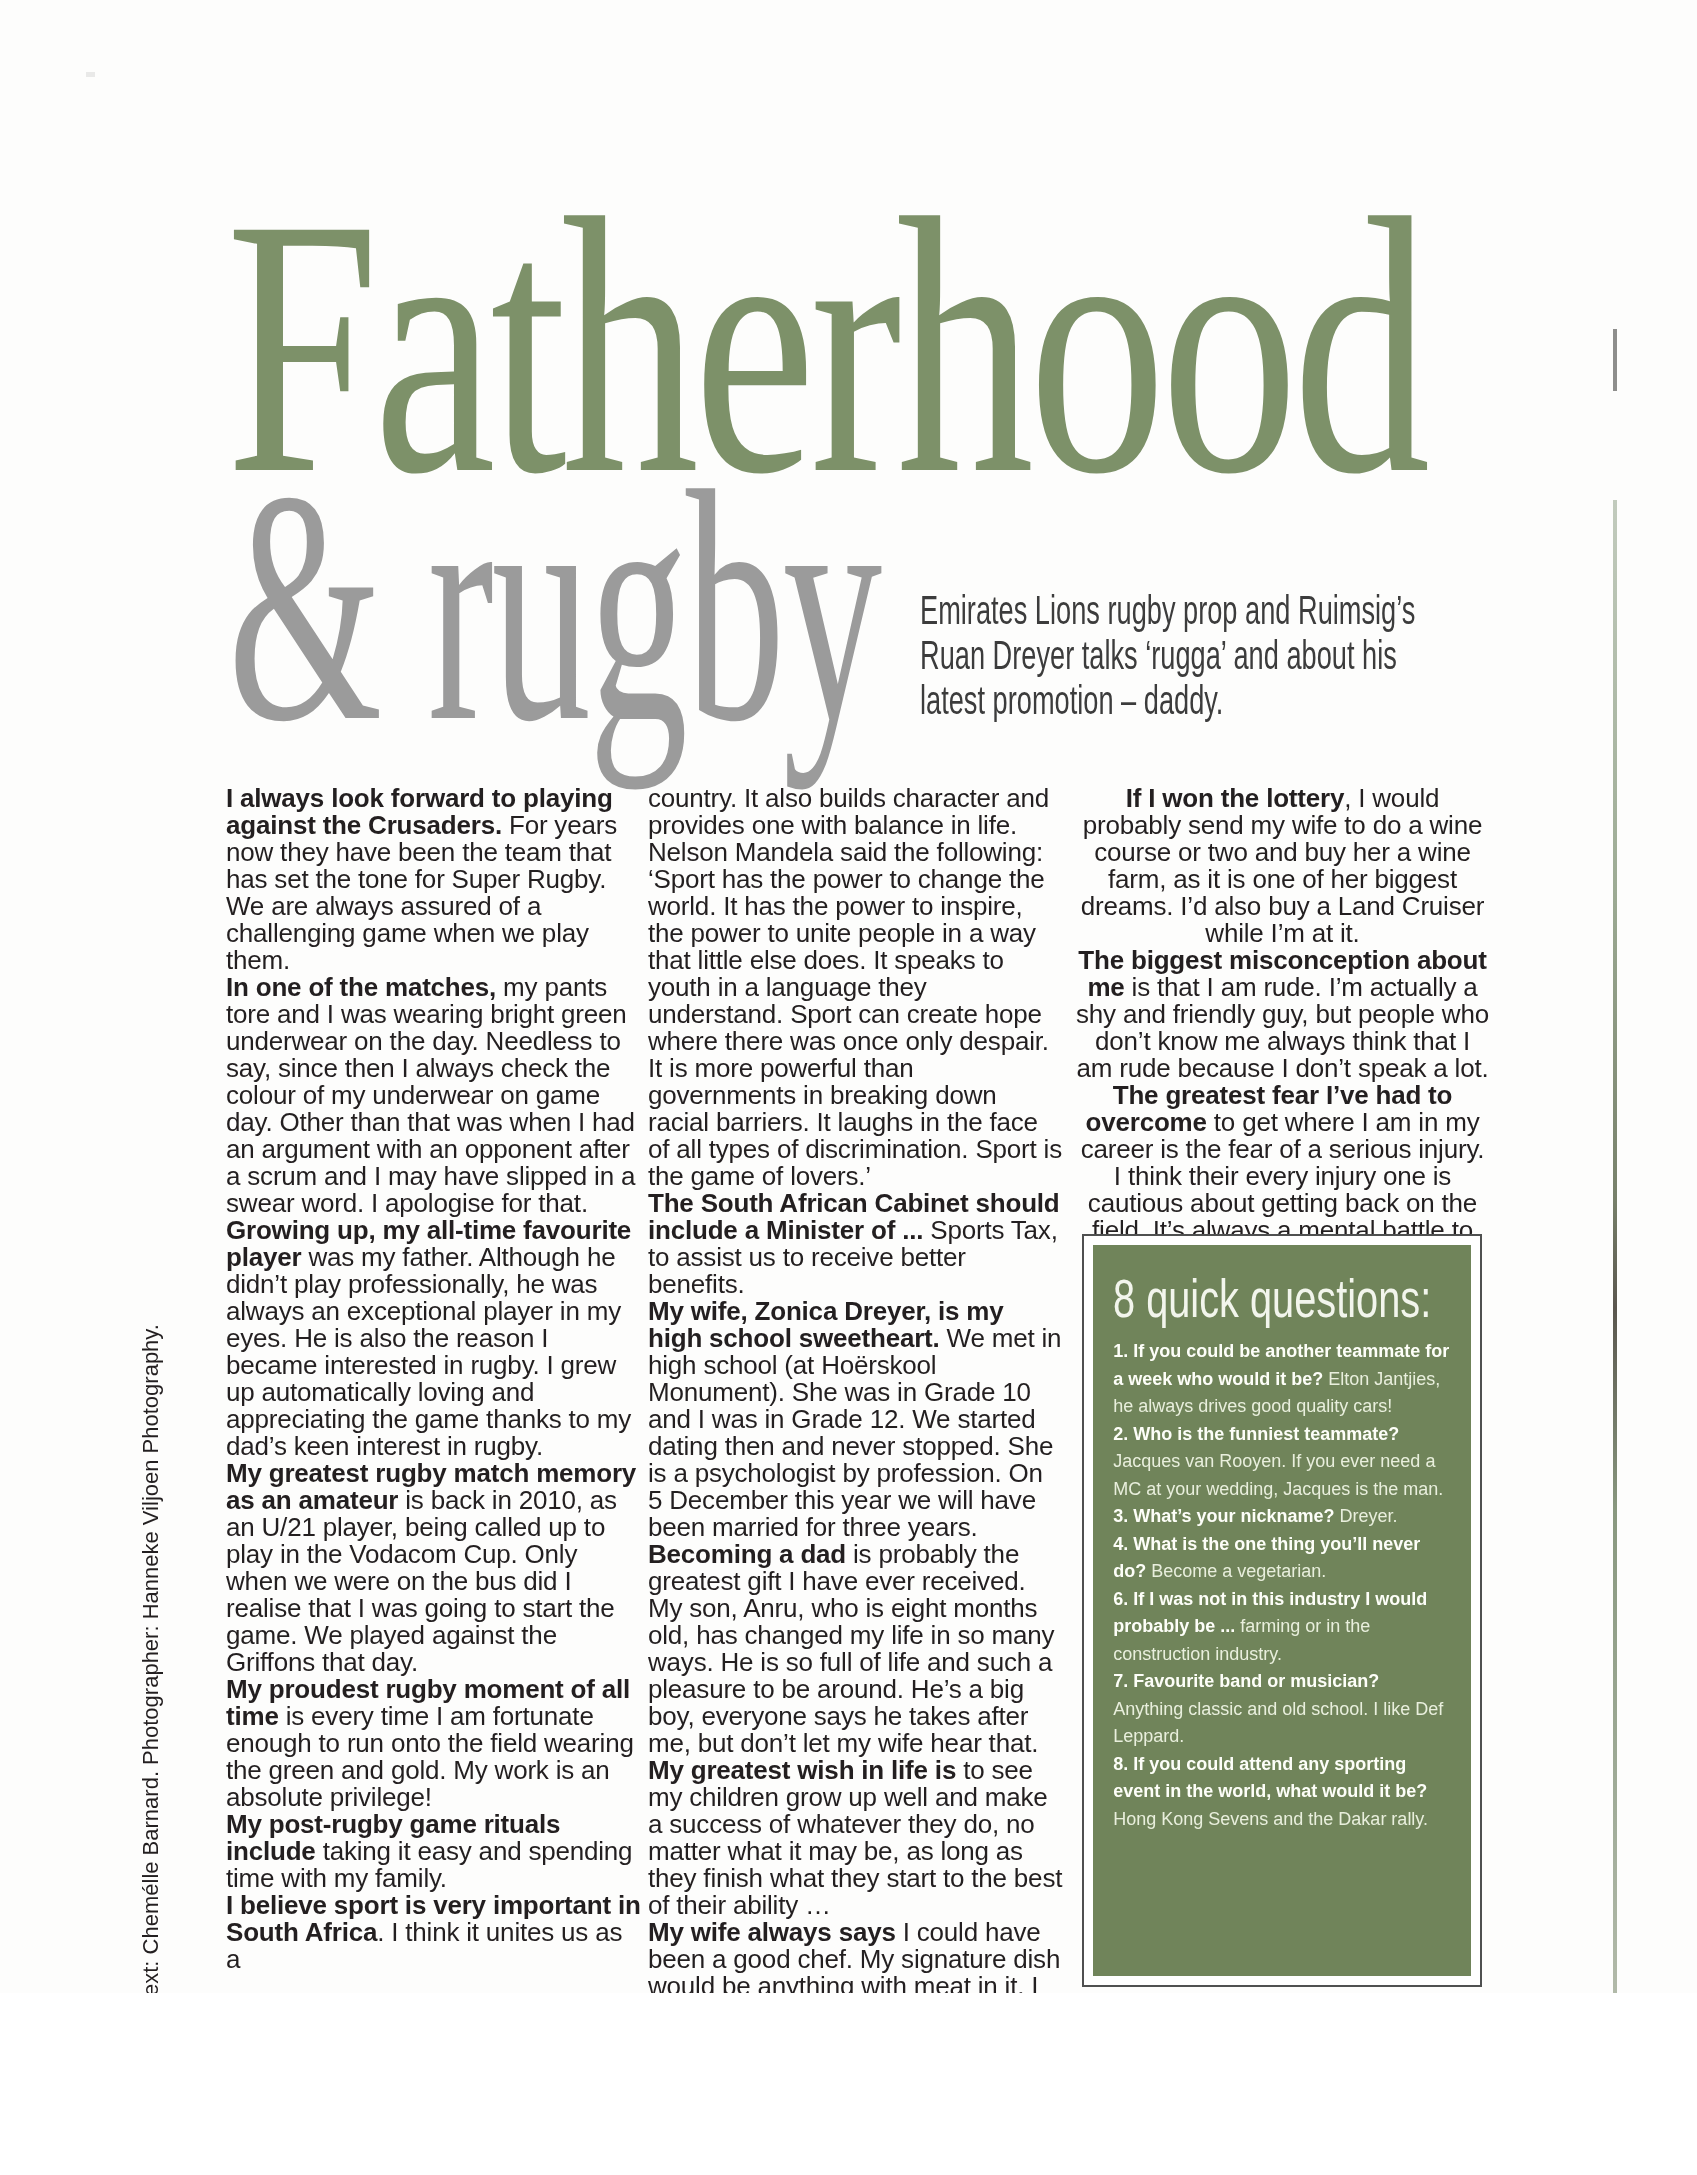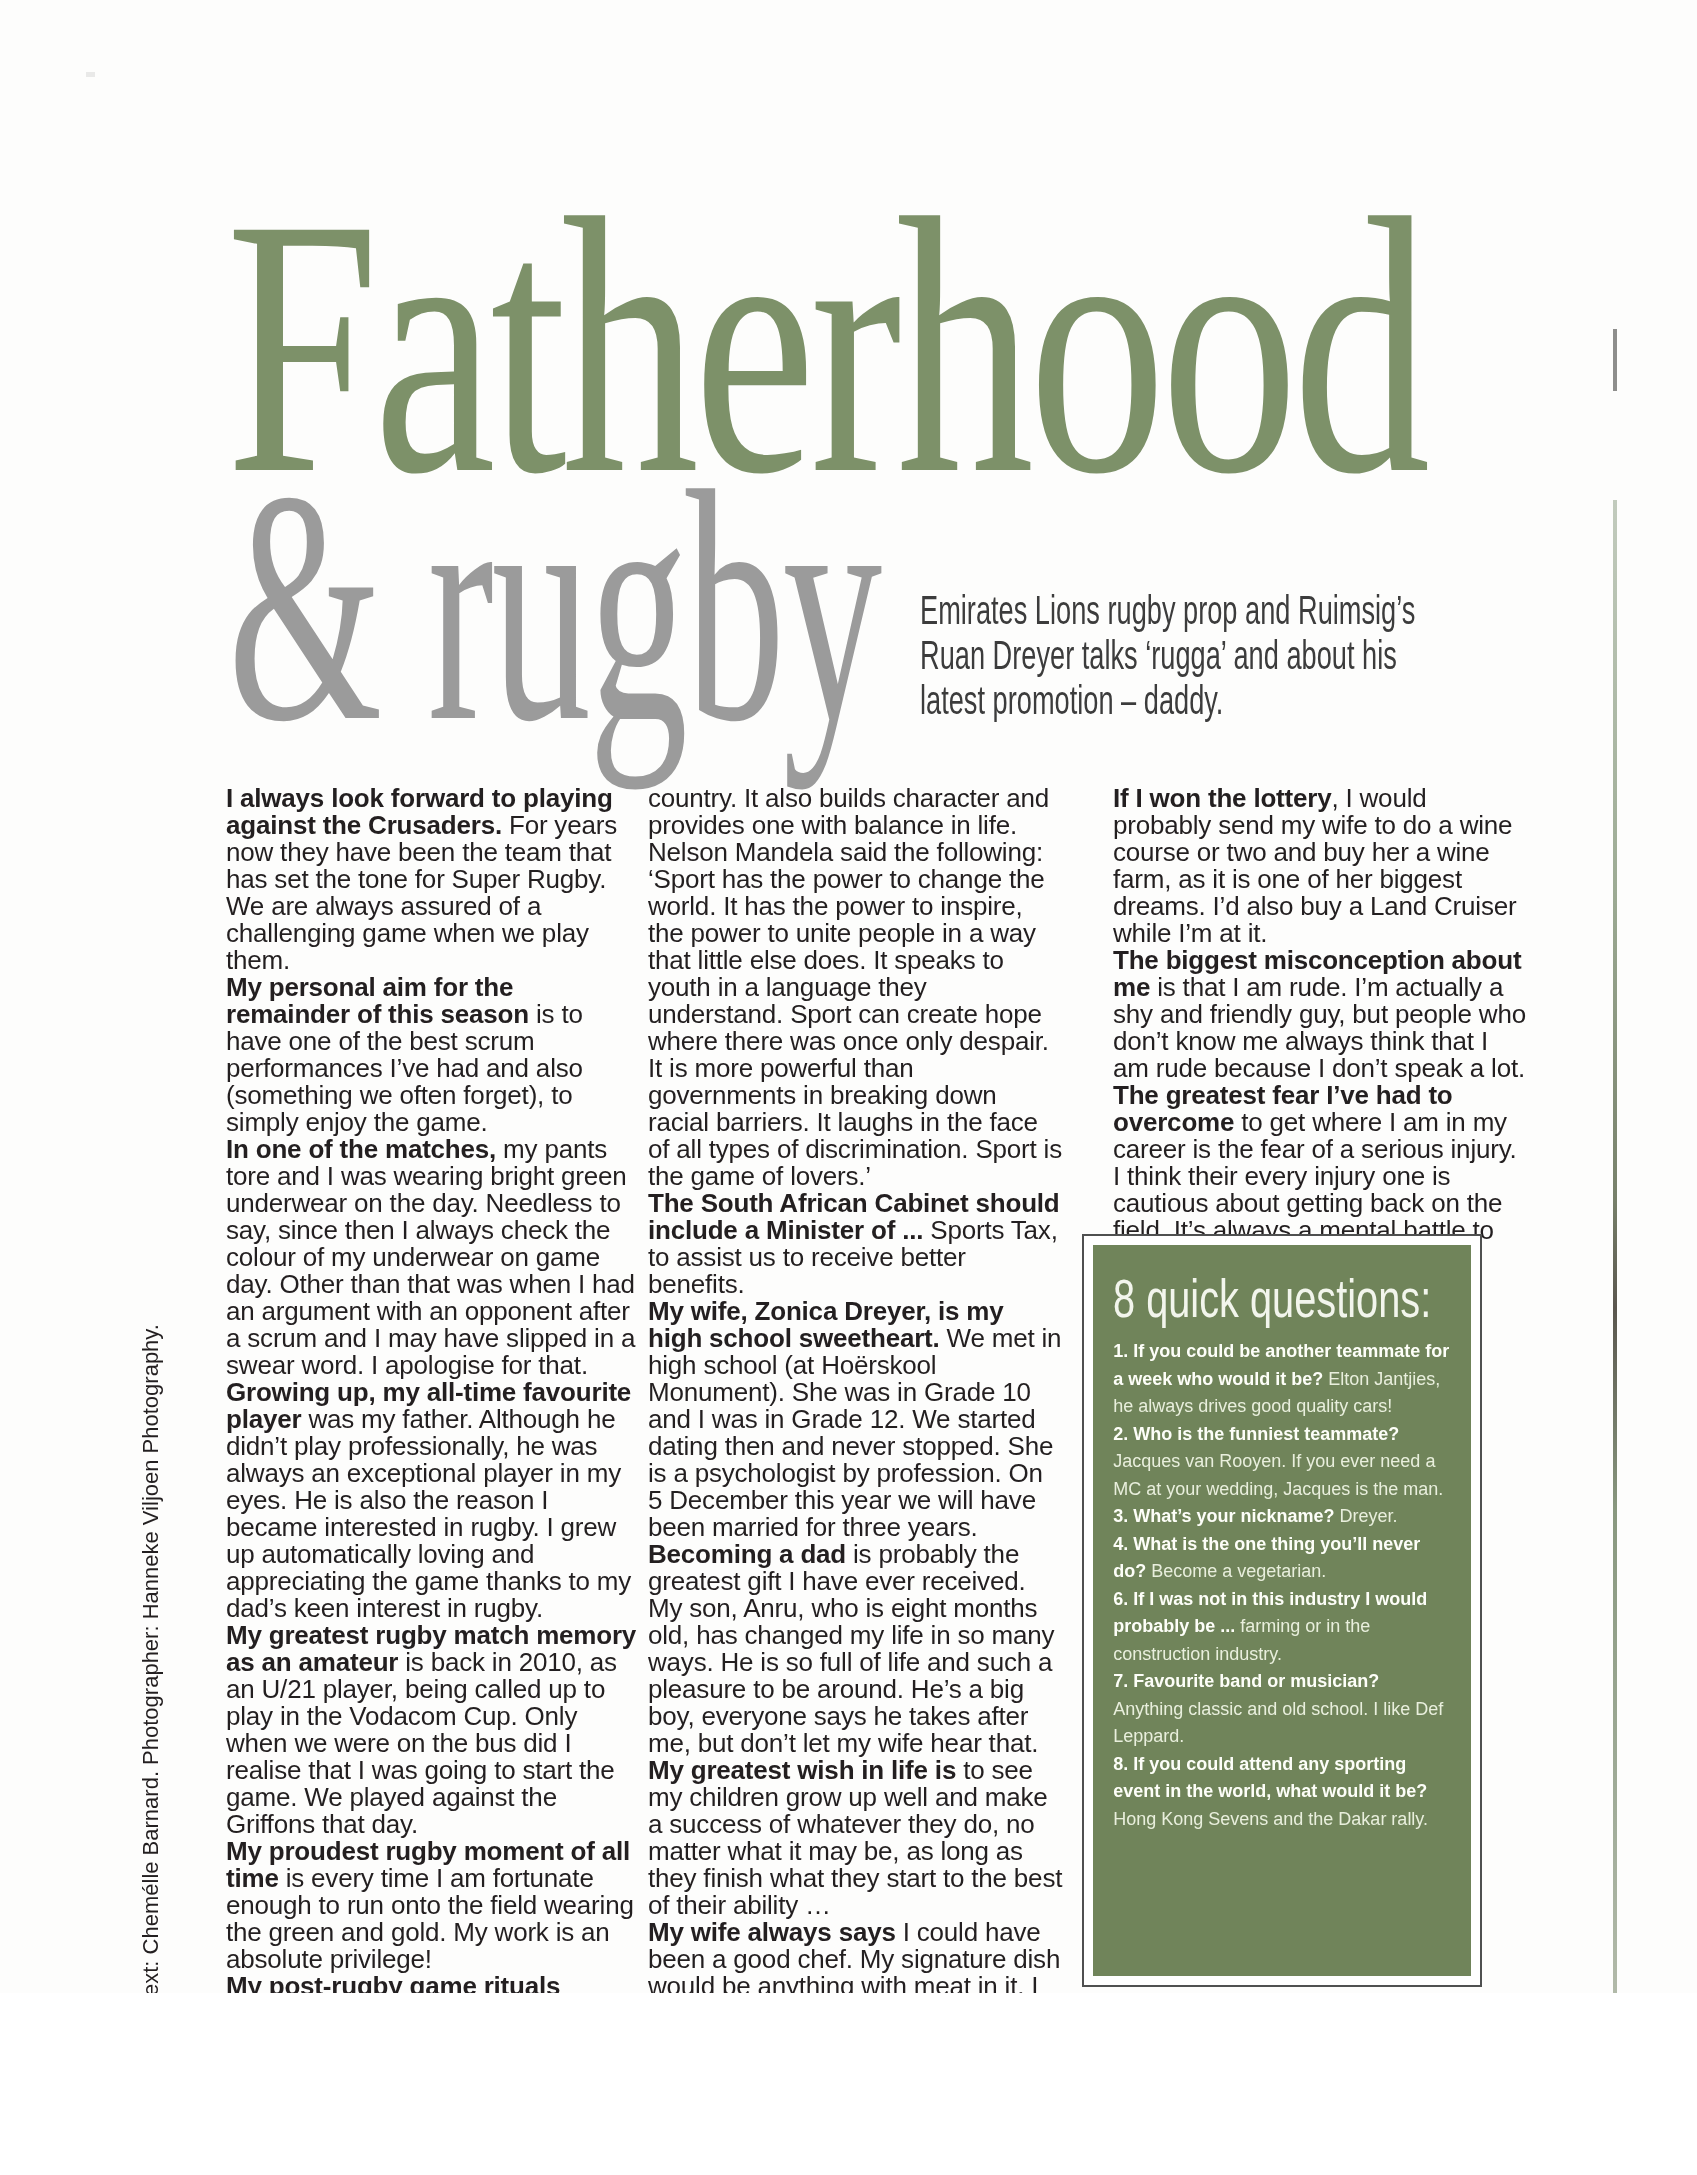--- a/index.html
+++ b/index.html
@@ -31,21 +31,21 @@
   
   .col {
     position:absolute; top:785px; width:415px;
     font-size:26px; line-height:27px; letter-spacing:-0.2px;
     color:#231f20; text-align:left;
   }
   .col p { margin:0; }
   .col b { font-weight:bold; }
   .col1 { left:226px; }
   .col2 { left:648px; }
-  .col3 { left:1113px; }
+  .col3 { left:1075px;text-align:center; }
   
   .qbox {
     position:absolute; left:1082px; top:1234px; width:400px; height:753px;
     box-sizing:border-box; border:2.8px solid #4f5050; background:#ffffff; padding:9.2px;
   }
   .qbox-inner {
     box-sizing:border-box; width:100%; height:100%;
     background:#70845a; padding:19px 20px; overflow:hidden;
   }
   .qtitle {
@@ -88,21 +88,20 @@
 <div class="page">
 
   <div class="headline1">Fatherhood</div>
   <div class="headline2">&amp; rugby</div>
   <div class="subtitle">Emirates Lions rugby prop and Ruimsig’s
 Ruan Dreyer talks ‘rugga’ and about his
 latest promotion – daddy.</div>
 
   <div class="col col1">
     <p><b>I always look forward to playing against the Crusaders.</b><span> For years now they have been the team that has set the tone for Super Rugby. We are always assured of a challenging game when we play them.</span></p>
-    <p><b>My personal aim for the remainder of this season</b><span> is to have one of the best scrum performances I’ve had and also (something we often forget), to simply enjoy the game.</span></p>
     <p><b>In one of the matches,</b><span> my pants tore and I was wearing bright green underwear on the day. Needless to say, since then I always check the colour of my underwear on game day. Other than that was when I had an argument with an opponent after a scrum and I may have slipped in a swear word. I apologise for that.</span></p>
     <p><b>Growing up, my all-time favourite player</b><span> was my father. Although he didn’t play professionally, he was always an exceptional player in my eyes. He is also the reason I became interested in rugby. I grew up automatically loving and appreciating the game thanks to my dad’s keen interest in rugby.</span></p>
     <p><b>My greatest rugby match memory as an amateur</b><span> is back in 2010, as an U/21 player, being called up to play in the Vodacom Cup. Only when we were on the bus did I realise that I was going to start the game. We played against the Griffons that day.</span></p>
     <p><b>My proudest rugby moment of all time</b><span> is every time I am fortunate enough to run onto the field wearing the green and gold. My work is an absolute privilege!</span></p>
     <p><b>My post-rugby game rituals include</b><span> taking it easy and spending time with my family.</span></p>
     <p><b>I believe sport is very important in South Africa</b><span>. I think it unites us as a</span></p>
   </div>
 
   <div class="col col2">
     <p><b></b><span>country. It also builds character and provides one with balance in life. Nelson Mandela said the following: ‘Sport has the power to change the world. It has the power to inspire, the power to unite people in a way that little else does. It speaks to youth in a language they understand. Sport can create hope where there was once only despair. It is more powerful than governments in breaking down racial barriers. It laughs in the face of all types of discrimination. Sport is the game of lovers.’</span></p>

